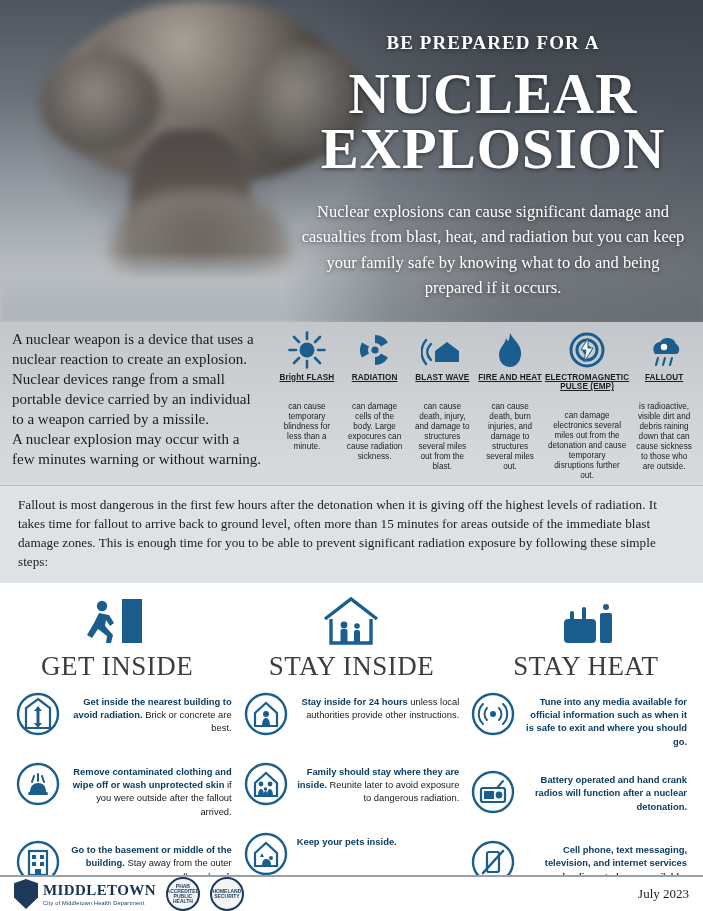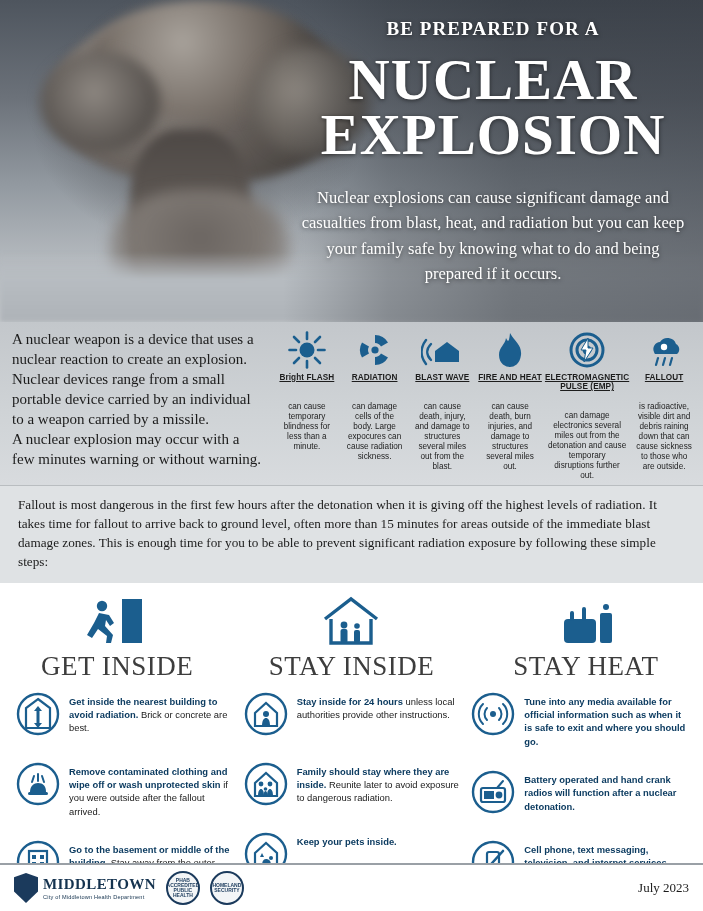--- a/index.html
+++ b/index.html
@@ -89,21 +89,21 @@
   .hero-text {
     position: absolute;
     right: 14px; top: 18px;
     width: 392px;
     text-align: center;
     color: #ffffff;
     font-family: "Liberation Serif", serif;
     text-shadow: 0 1px 4px rgba(0,0,0,.55);
   }
   .hero-kicker {
-    font-size: 19px; font-weight: bold; letter-spacing: 1.1px;
+    font-size: 19px; font-weight: bold; letter-spacing: 1.1px; margin-top: 14px;
   }
   .hero-title1, .hero-title2 {
     font-size: 57px; font-weight: bold; line-height: .97; letter-spacing: 1px;
   }
   .hero-title1 { margin-top: 12px; }
   .hero-body {
     margin-top: 22px;
     font-size: 16.5px;
     line-height: 1.55;
     font-family: "Liberation Serif", serif;
@@ -183,41 +183,41 @@
     font-size: 27px;
     color: #3d3d3d;
     letter-spacing: .5px;
     margin-top: 2px;
   }
   .cols {
     display: flex;
     margin-top: 10px;
     padding: 0 10px 6px 10px;
   }
-  .col { flex: 1; padding: 0 6px; }
+  .col { flex: 1; padding: 0 6px; text-align: right; }
   .tip {
     display: flex;
     gap: 9px;
     margin-bottom: 22px;
     align-items: flex-start;
   }
   .tip-icon { flex: 0 0 44px; }
   .tip-text {
     font-size: 9.4px;
     line-height: 1.42;
     color: #1a1a1a;
     padding-top: 3px;
   }
   .tip-text b { color: #0d3c61; }
 
   
   .footer {
     position: absolute;
     left: 0; bottom: 0;
-    width: 703px; height: 48px;
+    width: 703px; height: 36px;
     border-top: 2px solid #9aa0a6;
     background: #ffffff;
     display: flex;
     align-items: center;
     padding: 0 14px;
   }
   .logos { display: flex; align-items: center; gap: 10px; }
   .mid-logo { display: flex; align-items: center; gap: 5px; }
   .mid-shield {
     width: 24px; height: 30px;

